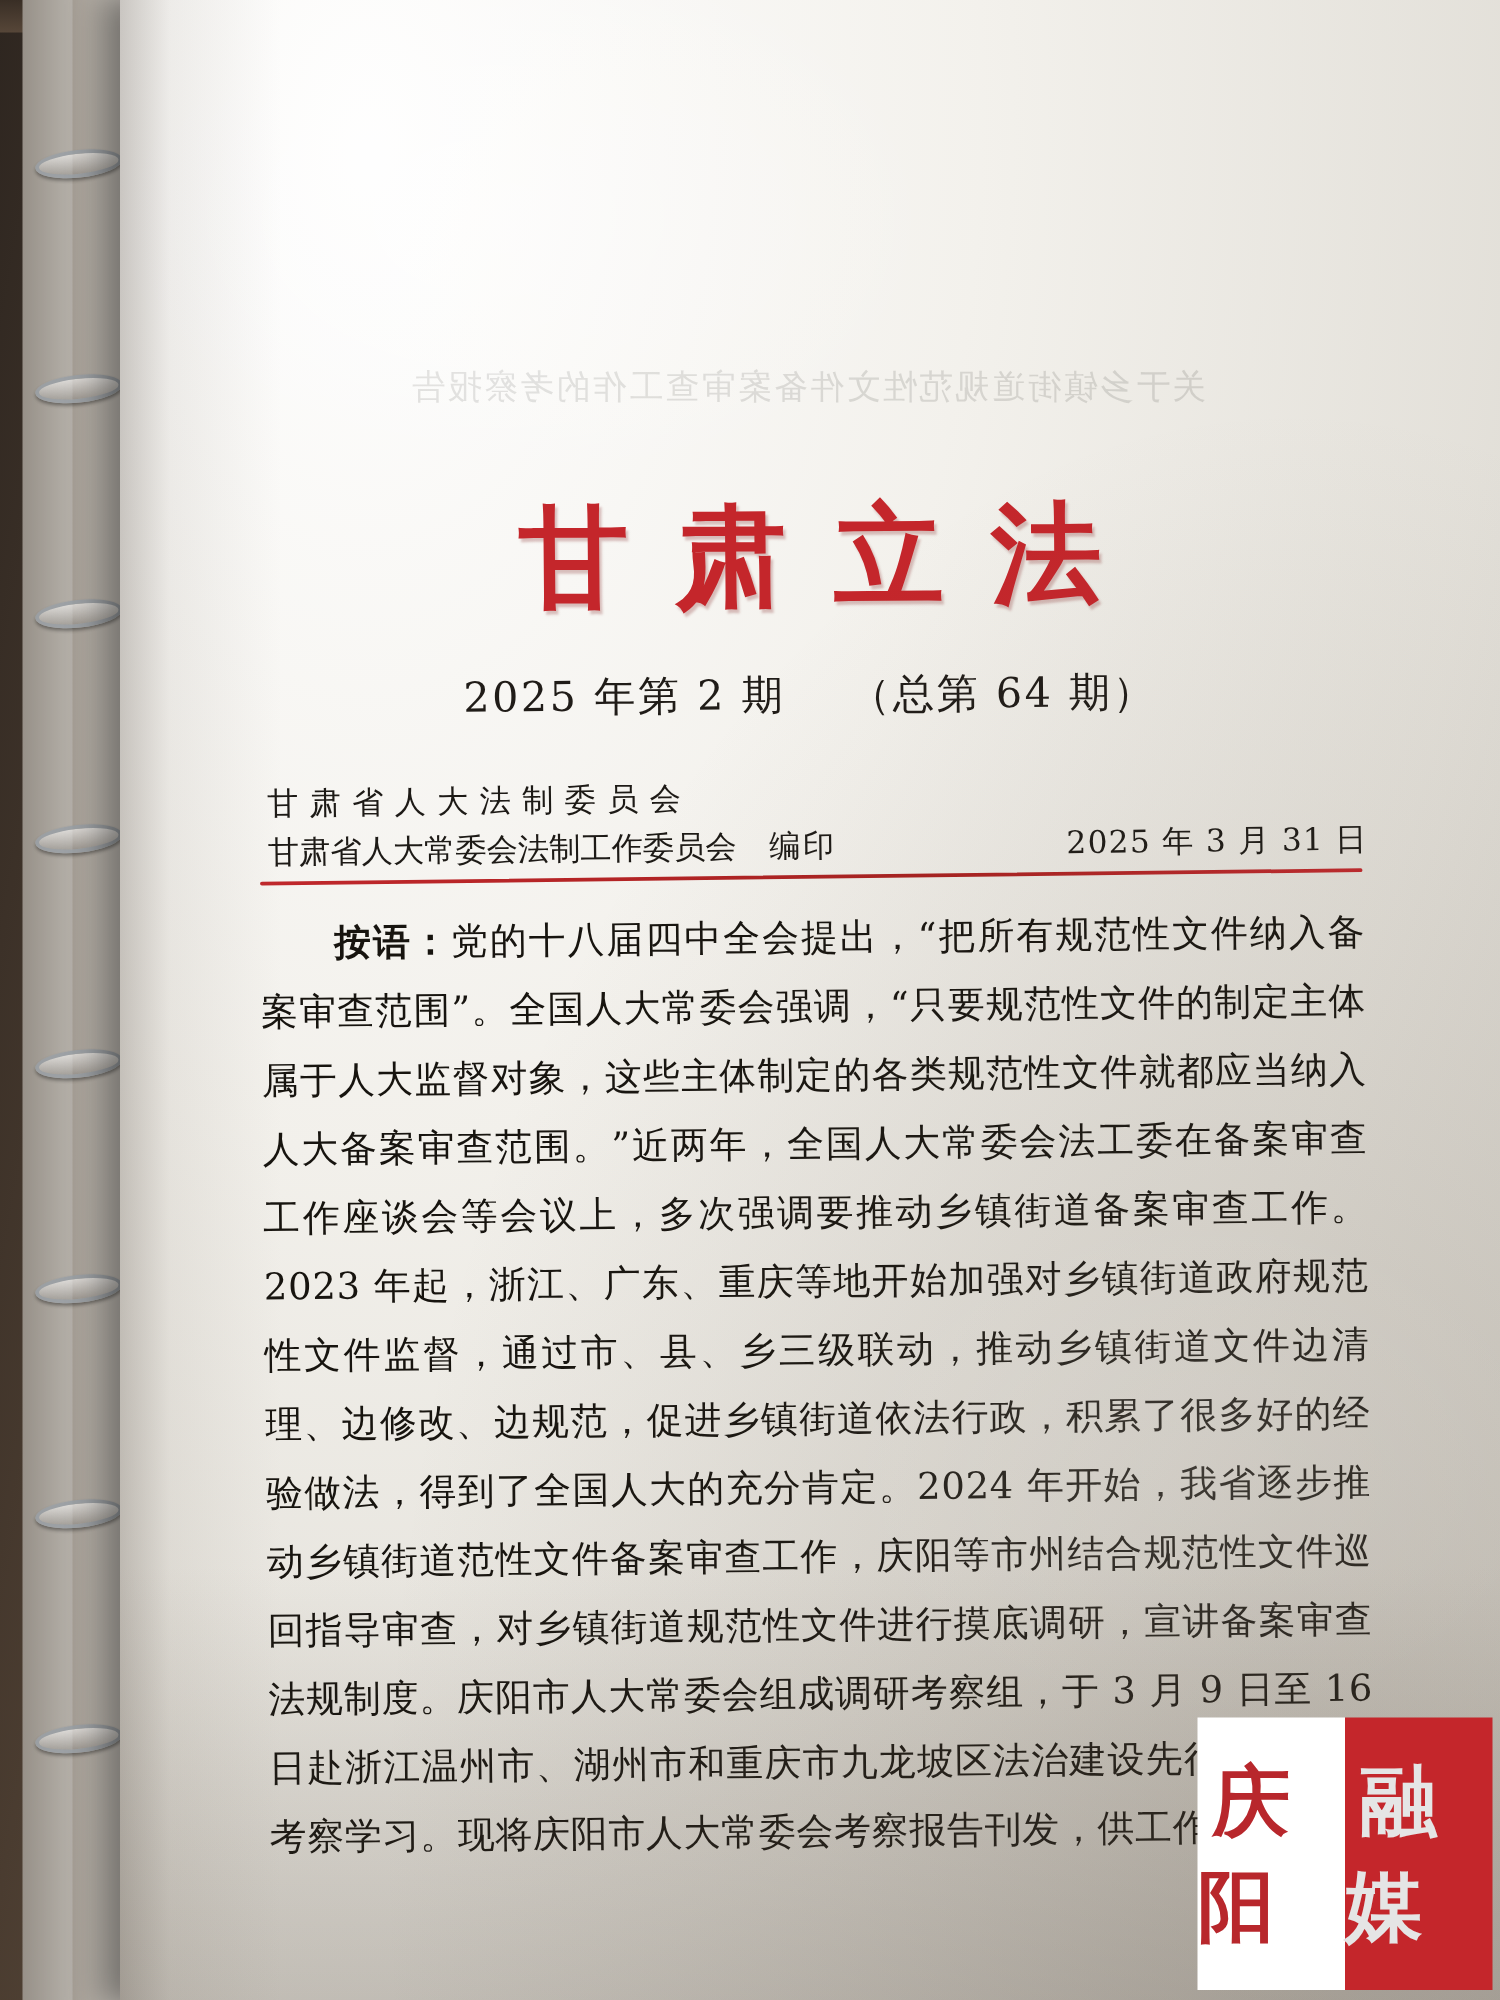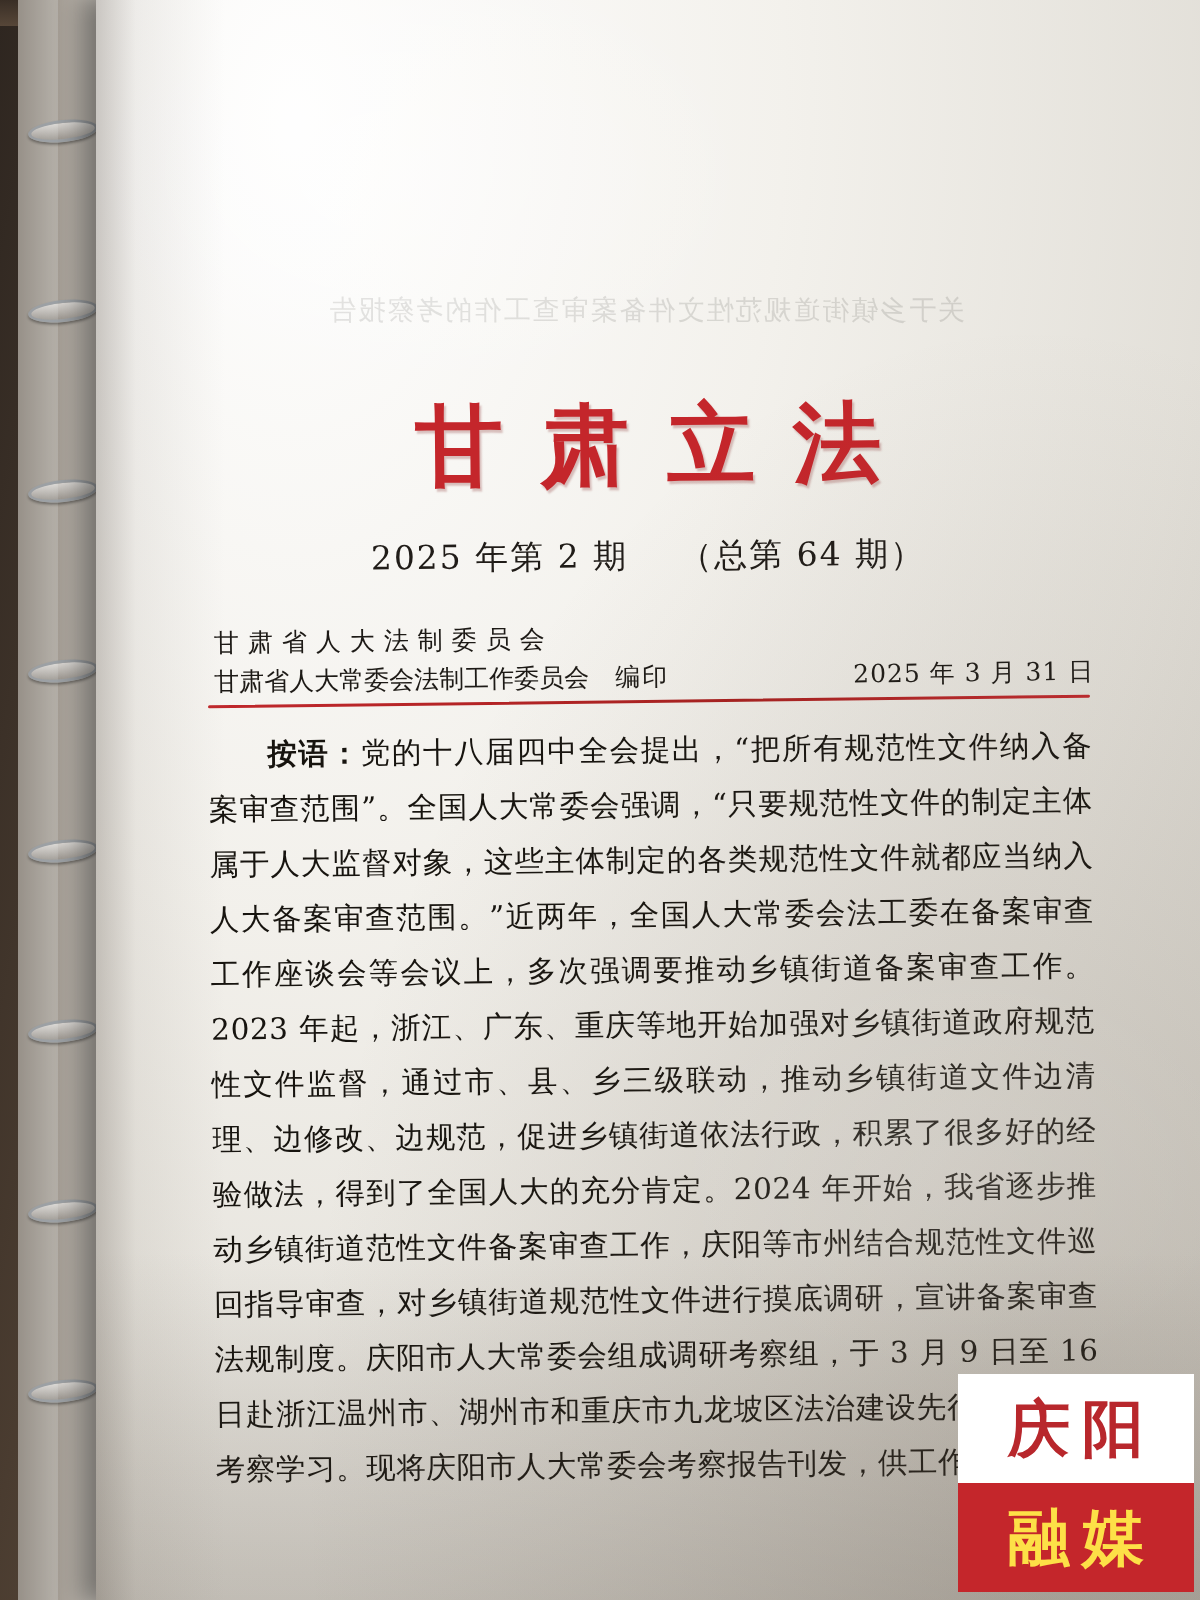--- a/index.html
+++ b/index.html
@@ -192,40 +192,40 @@
   }
 
   
   .watermark {
     position: absolute;
     right: 6px;
     bottom: 8px;
     width: 236px;
     height: 218px;
     display: flex;
-    flex-direction: column;
+    flex-direction: row;
   }
   .wm-top, .wm-bottom {
     flex: 1;
     display: flex;
     align-items: center;
     justify-content: center;
     font-family: "DejaVu Serif", "Liberation Serif", serif;
     font-weight: 700;
     font-size: 62px;
     letter-spacing: 12px;
     text-indent: 12px;
   }
   .wm-top {
     background: #ffffff;
     color: #b8272c;
   }
   .wm-bottom {
     background: #c4262b;
-    color: #fde047;
+    color: #e5e5e5;
   }
 
   
   .glare {
     position: absolute;
     inset: 0;
     pointer-events: none;
     background:
       radial-gradient(ellipse 520px 340px at 300px 180px, rgba(255,255,255,.34), rgba(255,255,255,0) 70%),
       radial-gradient(ellipse 420px 300px at 860px 1180px, rgba(255,255,255,.14), rgba(255,255,255,0) 70%);

